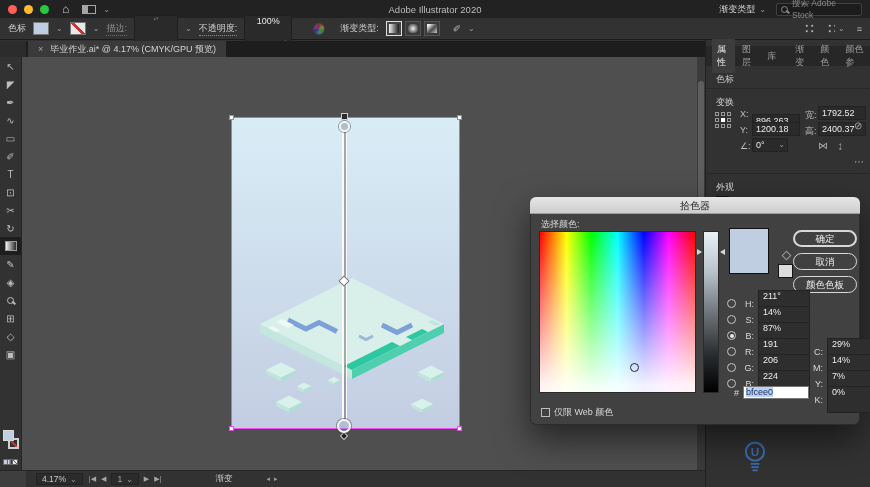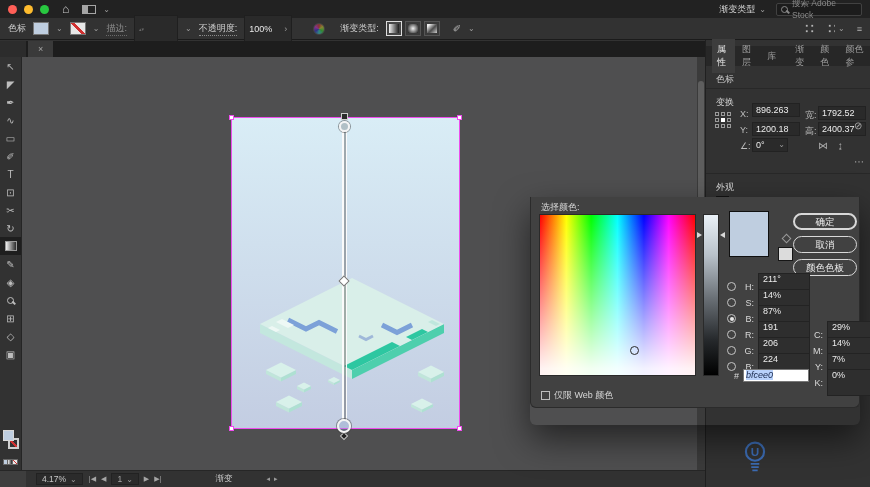--- a/index.html
+++ b/index.html
@@ -31,21 +31,21 @@
   
   .controlbar{ position:absolute; top:18px; left:0; width:870px; height:22px;
     background:#323232; border-bottom:1px solid #1b1b1b; display:flex;
     align-items:center; gap:7px; padding:0 8px; }
   .cb-label{ color:#cfcfcf; }
   .cb-label.dim{ color:#8f8f8f; border-bottom:1px dotted #6a6a6a; }
   .cb-label.ul{ border-bottom:1px dotted #8a8a8a; }
   .swatch{ width:16px; height:13px; border:1px solid #777; }
   .swatch.stroke{ background:#e8e8e8 linear-gradient(45deg,transparent 42%,#d03030 42% 58%,transparent 58%); }
   .field{ background:#2a2a2a; border:1px solid #1f1f1f; height:28px; display:flex;
-    align-items:center; padding:0 4px; color:#e8e8e8; gap:11px; }
+    align-items:center; padding:0 4px; color:#e8e8e8; gap:11px;flex-direction:column; }
   .stepper{ display:flex; flex-direction:column; font-size:5px; color:#666; line-height:4px; }
   .colorwheel{ width:12px; height:12px; border-radius:50%;
     background:conic-gradient(#c33,#cc3,#3c3,#3cc,#33c,#c3c,#c33); opacity:.55;
     border:1px solid #555; }
   .gtype{ display:flex; gap:3px; }
   .gbtn{ width:16px; height:15px; border:1px solid #555; background:#3a3a3a;
     display:flex; align-items:center; justify-content:center; }
   .gbtn.sel{ border:1px solid #dcdcdc; background:#454545; }
   .gbtn .g1{ width:10px; height:9px; background:linear-gradient(90deg,#f2f2f2,#1c1c1c); }
   .gbtn .g2{ width:10px; height:9px; background:radial-gradient(circle,#f2f2f2,#1c1c1c); }
@@ -181,21 +181,21 @@
     position:relative; flex:none; }
   .radio.sel::after{ content:''; position:absolute; inset:1.5px; background:#e8e8e8;
     border-radius:50%; }
   .rlabel{ width:14px; text-align:right; color:#d9d9d9; }
   .rlabel.wide{ width:16px; }
   .rbox{ width:52px; height:27px; background:#2e2e2e; border:1px solid #232323;
     color:#ececec; line-height:11px; padding-left:4px; }
   .rbox.cmyk{ width:46px; }
   .hexbox{ width:66px; height:13px; background:#fff; border:1px solid #777;
     line-height:11px; padding-left:2px; }
-  .hexbox span{ background:#b9d2fb; color:#1c2c50;font-style:italic; }
+  .hexbox span{ background:#b9d2fb; color:#1c2c50; }
   .cbx{ width:9px; height:9px; border:1px solid #bdbdbd; background:transparent; flex:none; }
   .weblabel{ color:#d8d8d8; }
 
   
   .statusbar{ position:absolute; left:0; top:470px; width:705px; height:17px;
     background:#323232; border-top:1px solid #262626; display:flex;
     align-items:center; gap:6px; font-size:8.5px; color:#c9c9c9; }
   .sb-block{ width:26px; height:100%; background:#3e3e3e; margin-right:4px; }
   .sb-field{ background:#2b2b2b; border:1px solid #222; height:12px; display:flex;
     align-items:center; gap:4px; padding:0 5px; }
@@ -208,20 +208,21 @@
 
 <div class="app">
 
   <div class="titlebar">
     <span class="dot" style="background:#ff5f57"></span>
     <span class="dot" style="background:#febc2e"></span>
     <span class="dot" style="background:#28c840"></span>
     <span class="home">⌂</span>
     <span class="layout-icon"></span>
     <span class="chev">⌄</span>
+    <div class="tb-title">Adobe Illustrator 2020</div>
     <div class="tb-right">
       <span class="workspace">
         <span>渐变类型</span>
         <span class="chev">⌄</span>
       </span>
       <span class="searchbox">
         <span class="mag"></span>
         <span>搜索 Adobe Stock</span>
       </span>
     </div>
@@ -265,20 +266,21 @@
         <span class="chev">⌄</span>
       </span>
       <span>≡</span>
     </span>
   </div>
 
   <div class="tabstrip">
     <span class="tab-lead"></span>
     <span class="doctab">
       <span class="x">×</span>
+      <span>毕业作业.ai* @ 4.17% (CMYK/GPU 预览)</span>
     </span>
   </div>
 
   <div class="toolbar">
     <span class="tool" style="top:0">
         <span>↖</span>
       </span>
     <span class="tool" style="top:18px">
         <span>◤</span>
       </span>
@@ -410,21 +412,21 @@
         <i></i>
         <i></i>
         <i></i>
         <i class="c"></i>
         <i></i>
         <i></i>
         <i></i>
         <i></i>
     </span>
     <span class="plabel" style="left:34px;top:69px">X:</span>
-    <span class="pfield" style="left:46px;top:63px">896.263</span>
+    <span class="pfield" style="left:46px;top:74px">896.263</span>
     <span class="plabel" style="left:99px;top:69px">宽:</span>
     <span class="pfield" style="left:112px;top:66px">1792.52</span>
     <span class="plabel" style="left:34px;top:85px">Y:</span>
     <span class="pfield" style="left:46px;top:82px">1200.18</span>
     <span class="plabel" style="left:99px;top:85px">高:</span>
     <span class="pfield" style="left:112px;top:82px">2400.37</span>
     <span class="plabel" style="left:34px;top:101px">∠:</span>
     <span class="pfield" style="left:46px;top:98px;width:36px"><span>0°</span><span class="inchev">⌄</span></span>
     <span class="picon" style="left:112px;top:100px">⋈</span>
     <span class="picon" style="left:132px;top:100px">↨</span>
@@ -438,20 +440,21 @@
     <div class="wm">
       <svg width="26" height="32" viewBox="0 0 24 30">
         <circle cx="12" cy="10" r="8.5" fill="none" stroke="#3c6cb4" stroke-width="2"></circle>
         <text x="12" y="14" font-size="11" fill="#3c6cb4" text-anchor="middle" font-family="Liberation Sans, sans-serif" font-weight="bold">U</text>
         <path d="M8 21.5 h8 M8.5 24.5 h7 M9.5 27.5 h5" stroke="#3c6cb4" stroke-width="1.6" fill="none"></path>
       </svg>
     </div>
   </div>
 
   <div class="dialog">
+    <div class="dlg-title">拾色器</div>
     <div class="dlg-body">
       <span class="dlg-select">选择颜色:</span>
       <div class="cfield">
         <span class="cmarker"></span>
       </div>
       <div class="cslider"></div>
       <span class="smark-l"></span>
       <span class="smark-r"></span>
       <div class="cpreview"></div>
       <span class="cube"></span>

